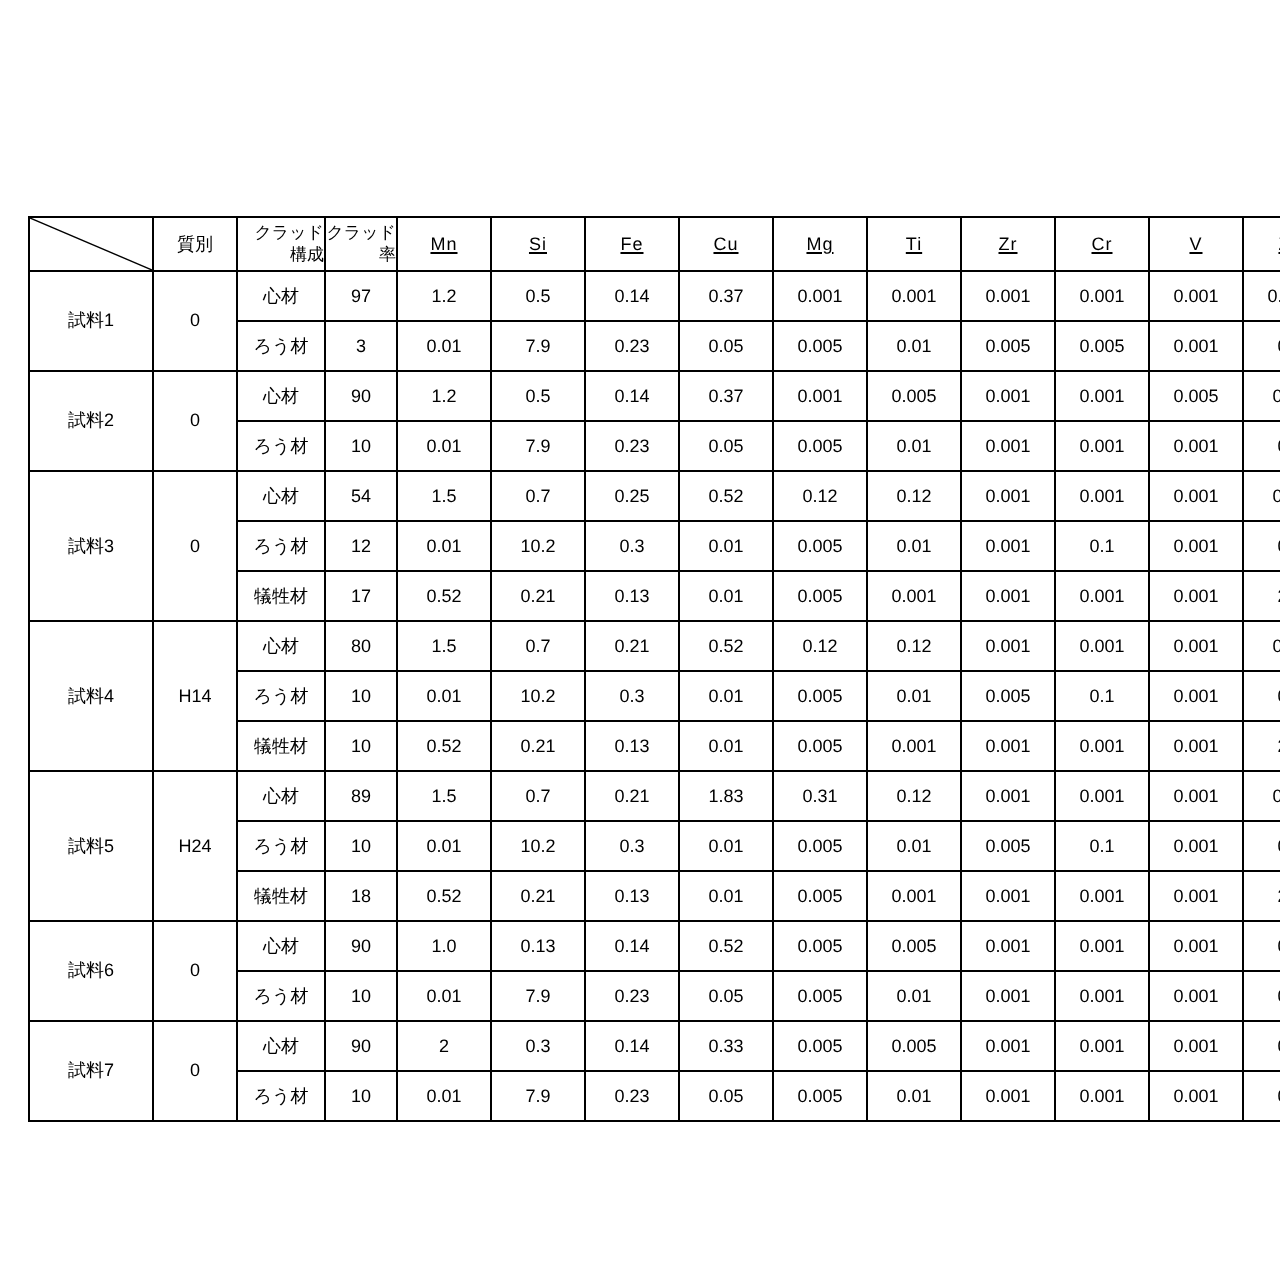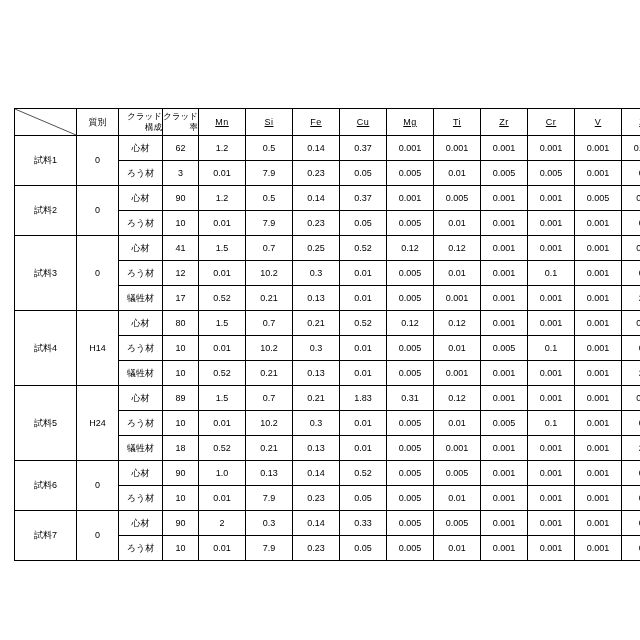--- a/index.html
+++ b/index.html
@@ -125,21 +125,21 @@
         <td class="bold-el">Cr</td>
         <td class="bold-el">V</td>
         <td class="bold-el">Zn</td>
       </tr>
     </thead>
     <tbody id="tbody">
         <tr>
           <td class="sample-cell" rowspan="2">試料1</td>
           <td class="temper-cell" rowspan="2">0</td>
           <td class="clad-cell">心材</td>
-          <td class="num">62</td>
+          <td class="num">97</td>
           <td class="num">1.2</td>
           <td class="num">0.5</td>
           <td class="num">0.14</td>
           <td class="num">0.37</td>
           <td class="num">0.001</td>
           <td class="num">0.001</td>
           <td class="num">0.001</td>
           <td class="num">0.001</td>
           <td class="num">0.001</td>
           <td class="num">0.001</td>
@@ -185,21 +185,21 @@
           <td class="num">0.01</td>
           <td class="num">0.001</td>
           <td class="num">0.001</td>
           <td class="num">0.001</td>
           <td class="num">0.6</td>
         </tr>
         <tr>
           <td class="sample-cell" rowspan="3">試料3</td>
           <td class="temper-cell" rowspan="3">0</td>
           <td class="clad-cell">心材</td>
-          <td class="num">41</td>
+          <td class="num">54</td>
           <td class="num">1.5</td>
           <td class="num">0.7</td>
           <td class="num">0.25</td>
           <td class="num">0.52</td>
           <td class="num">0.12</td>
           <td class="num">0.12</td>
           <td class="num">0.001</td>
           <td class="num">0.001</td>
           <td class="num">0.001</td>
           <td class="num">0.01</td>

